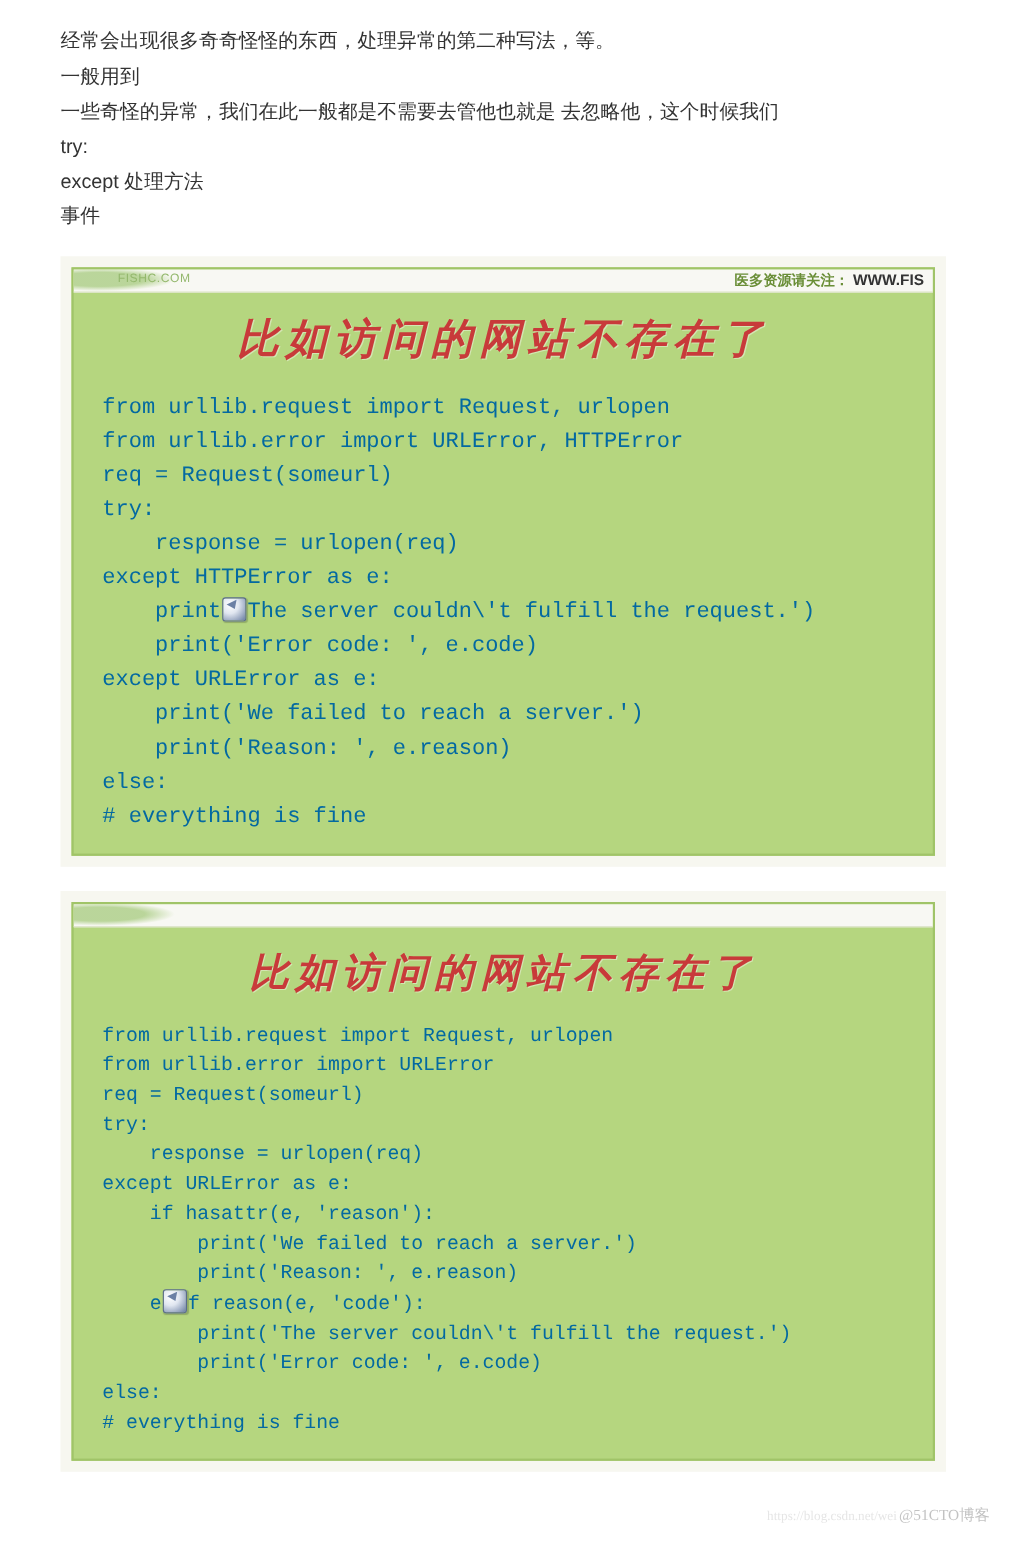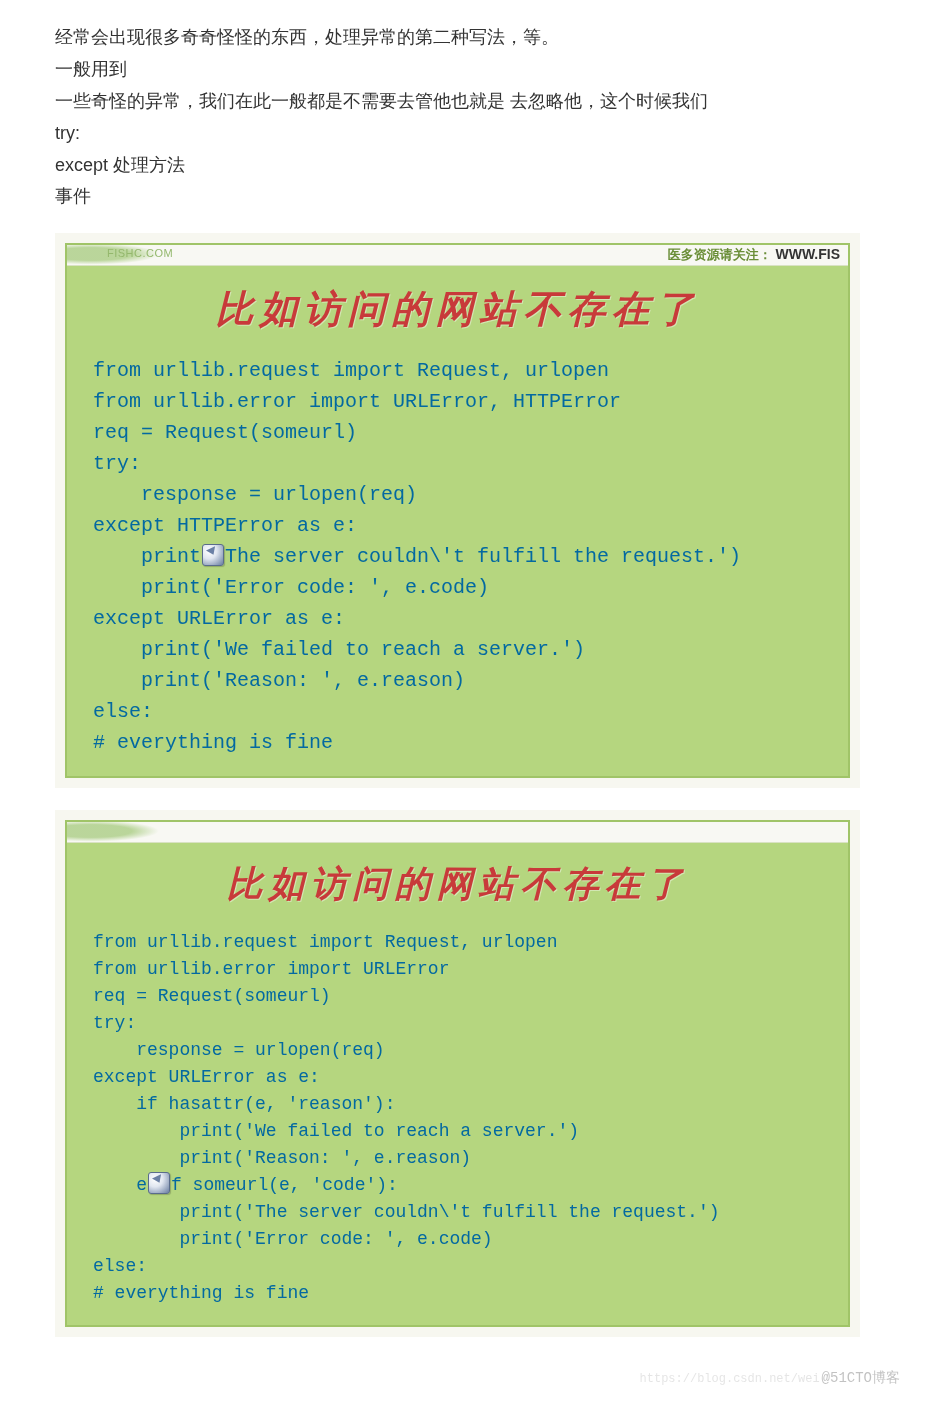--- a/index.html
+++ b/index.html
@@ -118,21 +118,21 @@
     border-right:5px solid transparent;
     border-top:7px solid #6b80a5;
     transform: rotate(-25deg);
   }
   .watermark {
     position: fixed;
     right: 30px;
     bottom: 18px;
     font-size: 14px;
     color: rgba(120,120,120,0.45);
-    font-family: Liberation Mono, monospace;
+    font-family: Liberation Serif, serif;
   }
   .watermark .faint {
     color: rgba(150,150,150,0.25);
     font-size: 12px;
     margin-right: 2px;
   }
 </style>
 </head>
 <body>
 
@@ -180,21 +180,21 @@
     <div class="slide-title">比如访问的网站不存在了</div>
     <div class="code"><span>from urllib.request import Request, urlopen
 from urllib.error import URLError
 req = Request(someurl)
 try:
     response = urlopen(req)
 except URLError as e:
     if hasattr(e, 'reason'):
         print('We failed to reach a server.')
         print('Reason: ', e.reason)
-    e</span><span class="cursor-icon"></span><span>f someurl(e, 'code'):</span><span>
+    e</span><span class="cursor-icon"></span><span>f reason(e, 'code'):</span><span>
         print('The server couldn\'t fulfill the request.')
         print('Error code: ', e.code)
 else:
 # everything is fine</span></div>
   </div>
 </div>
 
 <div class="watermark">
   <span class="faint">https://blog.csdn.net/wei</span><span>@51CTO博客</span>
 </div>

